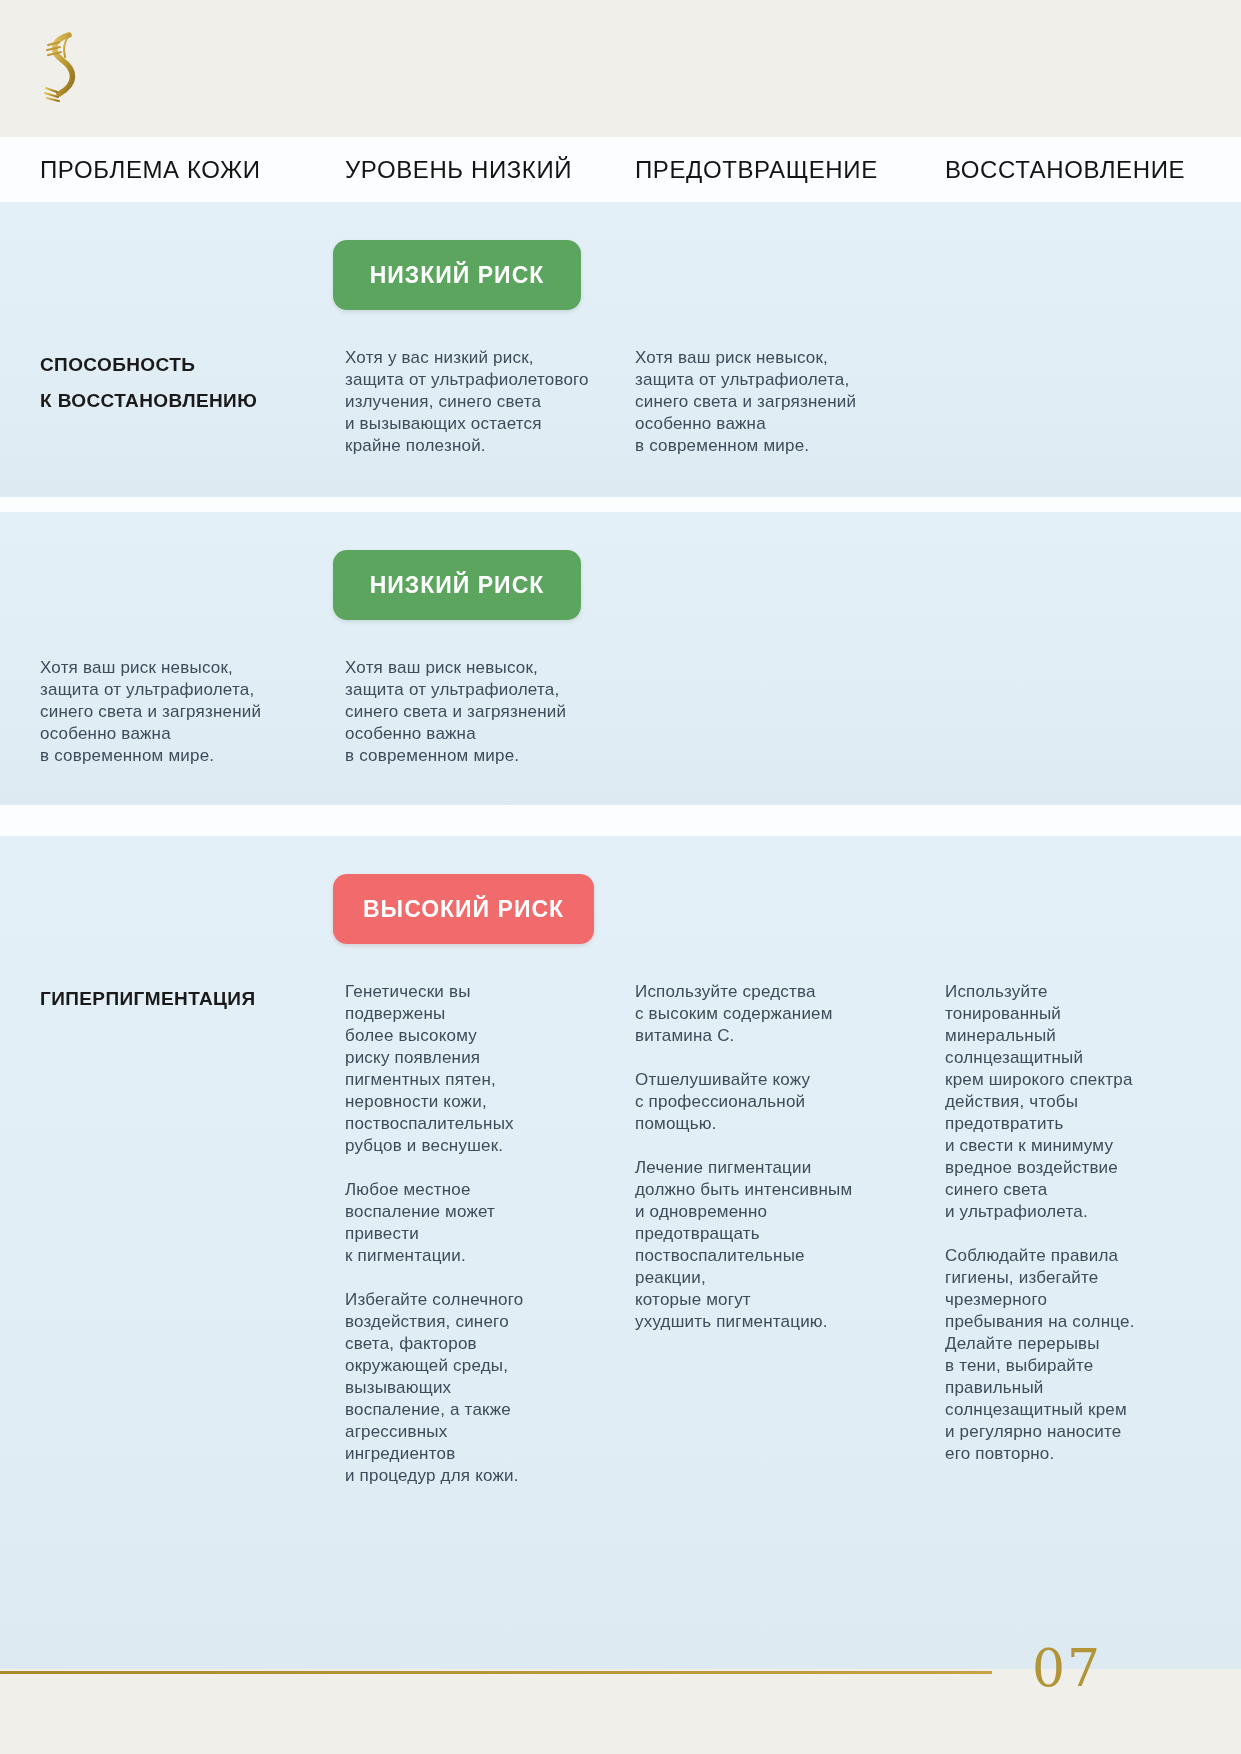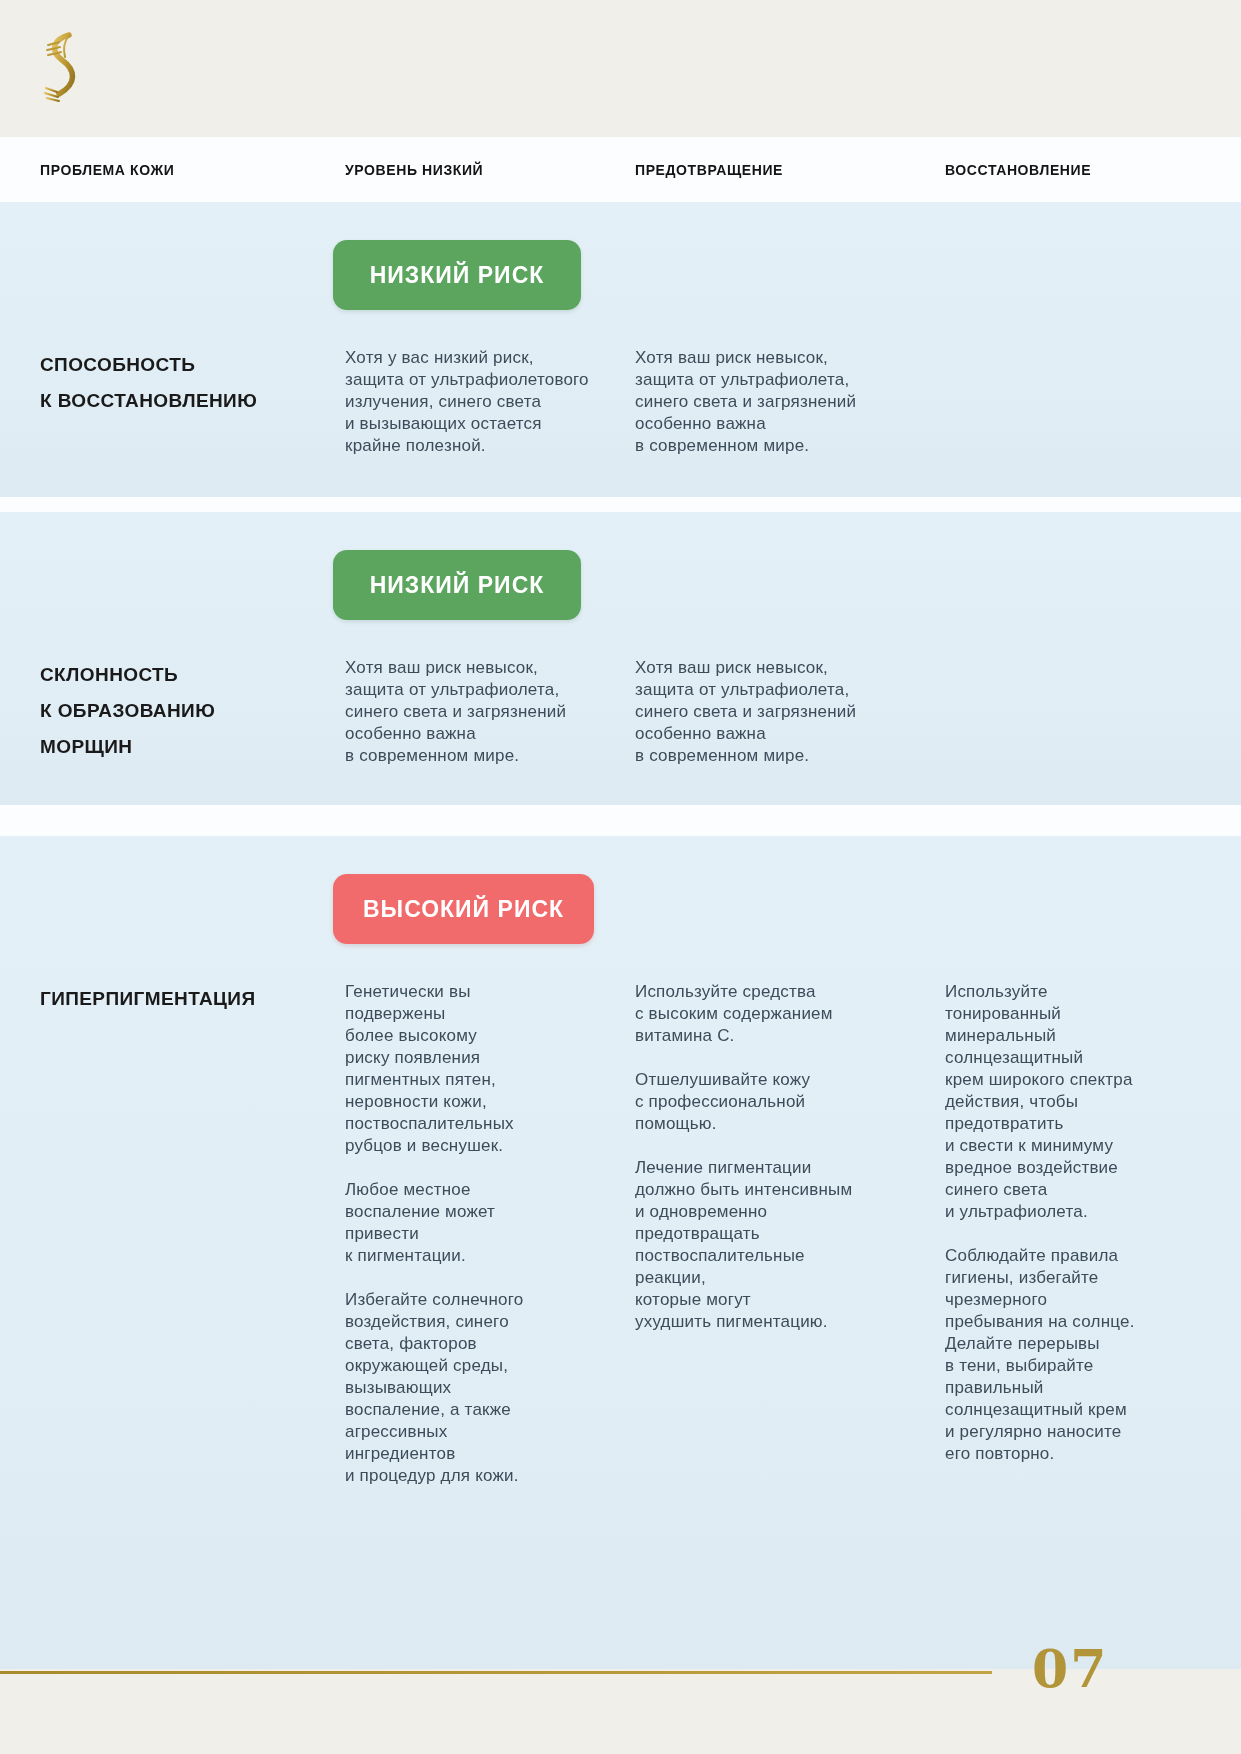--- a/index.html
+++ b/index.html
@@ -22,21 +22,21 @@
   .grid-cols{
     display:grid;
     grid-template-columns:305px 290px 310px 1fr;
     padding-left:40px; padding-right:20px;
   }
   
   .thead{
     height:65px; align-items:center;
   }
   .th{
-    font-size:14px; font-weight:bold; color:#141414;
+    font-size:24px; font-weight:normal; color:#141414;
     letter-spacing:.6px; white-space:nowrap;
   }
   
   .card{
     position:absolute; left:0; width:1241px;
     background:linear-gradient(180deg,#E4F0F7 0%, #E1EDF5 70%, #DDEAF2 100%);
   }
   .card-1{ top:65px;  height:295px; }
   .card-2{ top:375px; height:293px; }
   .card-3{ top:683px; height:833px;margin-top:16px; }
@@ -63,21 +63,21 @@
     padding-right:28px;
   }
   
   .footer-line{
     position:absolute; left:0; top:1671px; width:992px; height:2.5px;
     background:linear-gradient(90deg,#A98A2C,#C3A344);
   }
   .page-number{
     position:absolute; left:1032px; top:1638px;
     font-family:"DejaVu Serif", serif;
-    font-size:52px; font-weight:bold; color:#B29538;
+    font-size:52px; font-weight:normal; color:#B29538;
     letter-spacing:2px;
   }
 </style>
 </head>
 <body>
 
 <div class="page">
 
   <div class="logo">
     <svg width="42" height="78" viewBox="0 0 42 78">
@@ -129,23 +129,20 @@
 в современном мире.</div>
         <div class="cell-text"></div>
       </div>
     </section>
 
     <section class="card card-2">
       <div class="badge-row">
         <span class="badge badge--low">НИЗКИЙ РИСК</span>
       </div>
       <div class="content-row grid-cols">
-        <div class="row-label">СКЛОННОСТЬ
-К ОБРАЗОВАНИЮ
-МОРЩИН</div>
         <div class="cell-text">Хотя ваш риск невысок,
 защита от ультрафиолета,
 синего света и загрязнений
 особенно важна
 в современном мире.</div>
         <div class="cell-text">Хотя ваш риск невысок,
 защита от ультрафиолета,
 синего света и загрязнений
 особенно важна
 в современном мире.</div>

